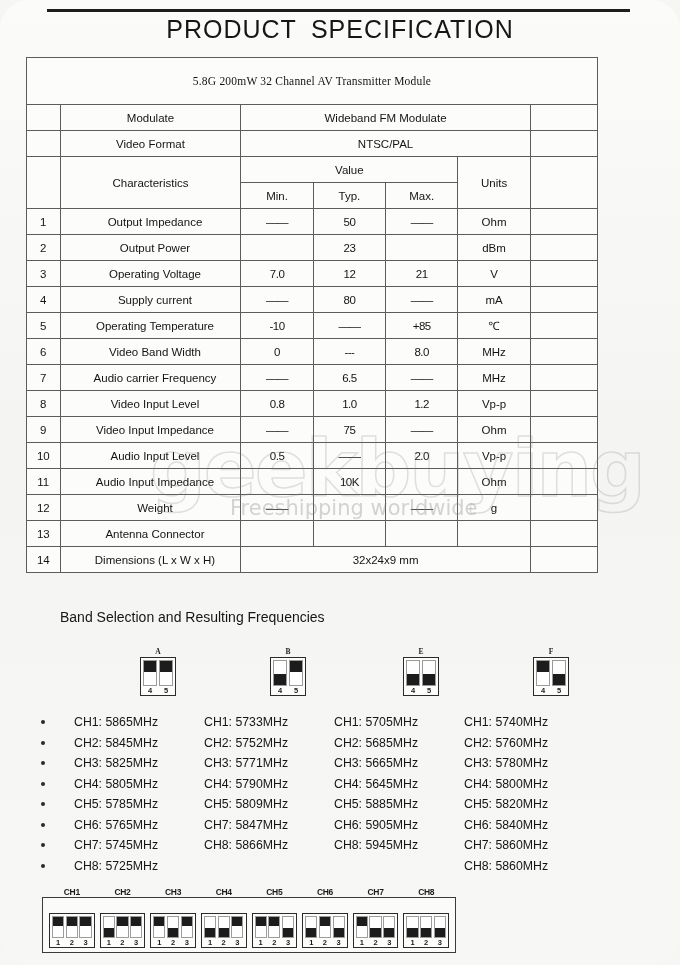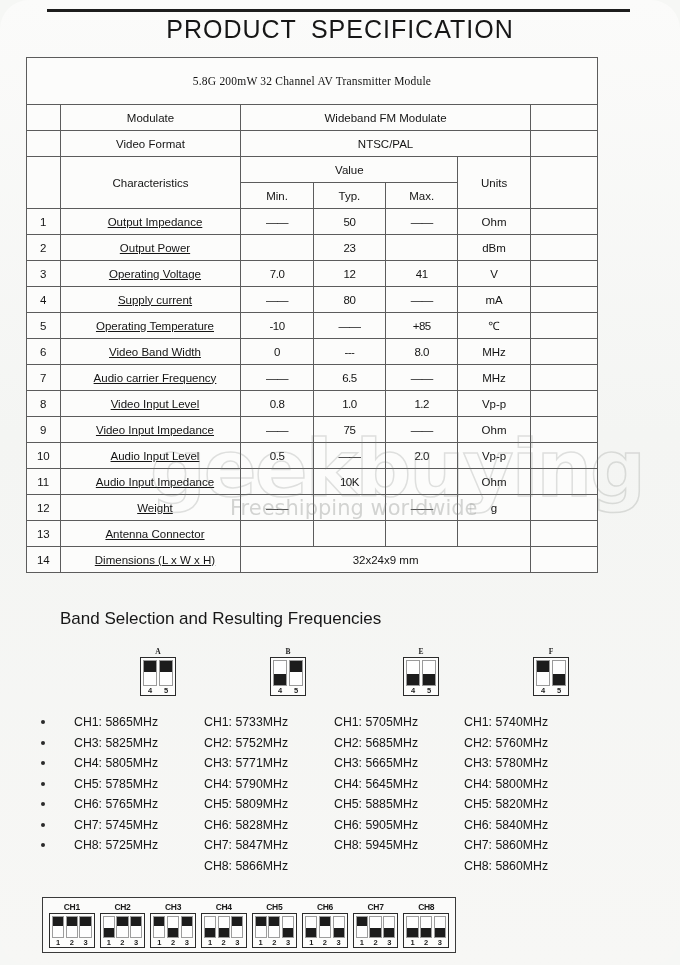--- a/index.html
+++ b/index.html
@@ -81,33 +81,32 @@
   .c-min  { width: 56px; }
   .c-typ  { width: 56px; }
   .c-max  { width: 56px; }
   .c-unit { width: 56px; }
   .c-pad  { width: 52px; }
   .lbl {
     text-align: center;
     padding-left: 9px !important;
     font-weight: bold;
     font-size: 11.5px;
-    text-decoration: underline;
   }
   .ctr-bold { font-weight: bold; }
   .val-head { font-weight: bold; }
   .mid-text { font-size: 11px; }
   .dash { color:#2a2a2a; letter-spacing: -0.5px; }
 
   
   .band-title {
     position: absolute;
     left: 60px;
     top: 609px;
-    font-size: 17px;
+    font-size: 14px;
     color: #161616;
   }
 
   .dipbank {
     position: absolute;
     top: 648px;
     width: 100%;
     height: 52px;
   }
   .dip2 {
@@ -201,21 +200,21 @@
     box-sizing: border-box;
     gap: 5px;
   }
   .chitem { width: 46px; position: relative; }
   .chitem .cap {
     text-align: center;
     font-size: 8.5px;
     font-weight: bold;
     letter-spacing: -0.3px;
     line-height: 10px;
-    margin-bottom: 1px;
+    margin-bottom: 16px;
     font-family: "Liberation Sans", sans-serif;
   }
   .chbox {
     border: 1.5px solid #2b2b2b;
     background: #fdfdfc;
     padding: 2px 2px 0 2px;
     box-sizing: border-box;
   }
   .chcells { display: flex; gap: 1.5px; height: 22px; }
   .chcell {
@@ -331,21 +330,21 @@
             <td class="dash">23</td>
             <td class="dash"></td>
             <td>dBm</td>
             <td></td>
           </tr>
           <tr>
             <td>3</td>
             <td class="lbl">Operating Voltage</td>
             <td class="dash">7.0</td>
             <td class="dash">12</td>
-            <td class="dash">41</td>
+            <td class="dash">21</td>
             <td>V</td>
             <td></td>
           </tr>
           <tr>
             <td>4</td>
             <td class="lbl">Supply current</td>
             <td class="dash">——</td>
             <td class="dash">80</td>
             <td class="dash">——</td>
             <td>mA</td>
@@ -519,20 +518,24 @@
     </div>
 
   <div class="freqgrid" id="freq-grid">
       <div class="freqcol first">
         <div class="bulletwrap">
           <span class="bullet"></span>
           <div class="freqrow">CH1: 5865MHz</div>
         </div>
         <div class="bulletwrap">
           <span class="bullet"></span>
+          <div class="freqrow">CH2: 5845MHz</div>
+        </div>
+        <div class="bulletwrap">
+          <span class="bullet"></span>
           <div class="freqrow">CH3: 5825MHz</div>
         </div>
         <div class="bulletwrap">
           <span class="bullet"></span>
           <div class="freqrow">CH4: 5805MHz</div>
         </div>
         <div class="bulletwrap">
           <span class="bullet"></span>
           <div class="freqrow">CH5: 5785MHz</div>
         </div>
@@ -548,21 +551,20 @@
           <span class="bullet"></span>
           <div class="freqrow">CH8: 5725MHz</div>
         </div>
       </div>
       <div class="freqcol">
         <div class="freqrow">CH1: 5733MHz</div>
         <div class="freqrow">CH2: 5752MHz</div>
         <div class="freqrow">CH3: 5771MHz</div>
         <div class="freqrow">CH4: 5790MHz</div>
         <div class="freqrow">CH5: 5809MHz</div>
-        <div class="freqrow">CH6: 5828MHz</div>
         <div class="freqrow">CH7: 5847MHz</div>
         <div class="freqrow">CH8: 5866MHz</div>
       </div>
       <div class="freqcol">
         <div class="freqrow">CH1: 5705MHz</div>
         <div class="freqrow">CH2: 5685MHz</div>
         <div class="freqrow">CH3: 5665MHz</div>
         <div class="freqrow">CH4: 5645MHz</div>
         <div class="freqrow">CH5: 5885MHz</div>
         <div class="freqrow">CH6: 5905MHz</div>

